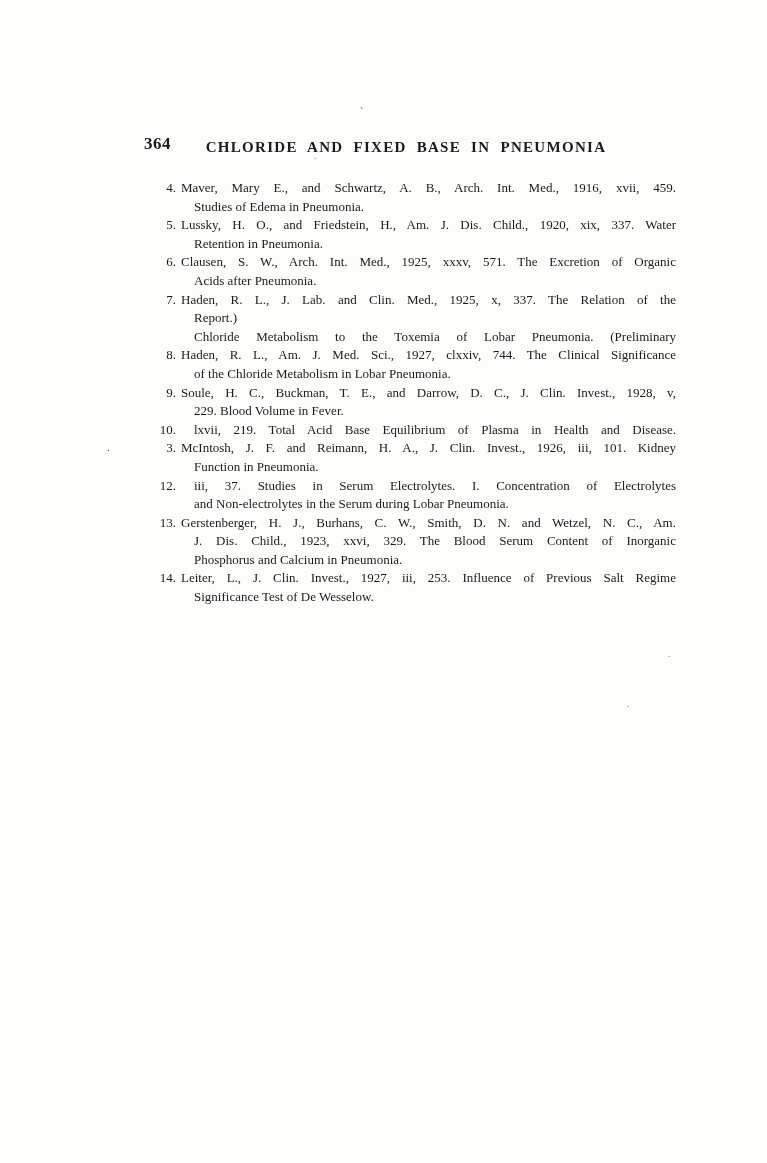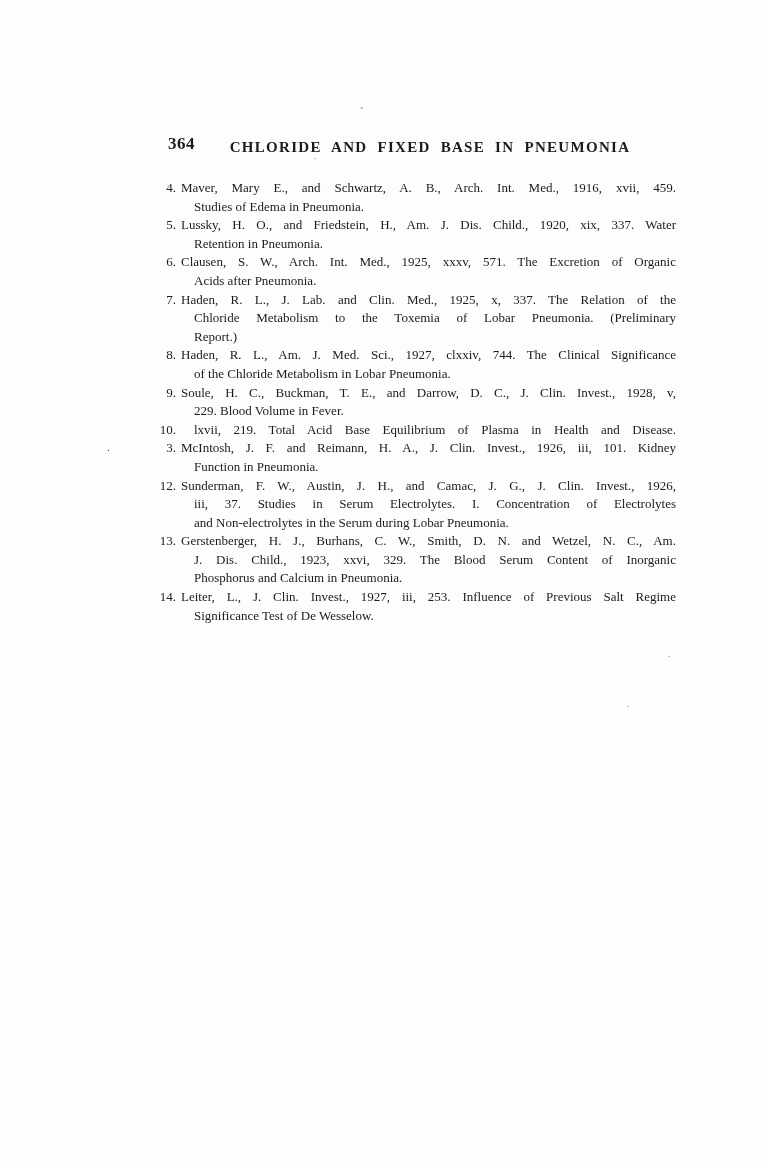--- a/index.html
+++ b/index.html
@@ -14,21 +14,21 @@
     color: #1b1b1b;
     position: relative;
     overflow: hidden;
   }
   .page {
     position: absolute;
     inset: 0;
   }
   .header {
     position: absolute;
-    left: 168px;
+    left: 144px;
     top: 136px;
     width: 524px;
     height: 22px;
   }
   .page-number {
     position: absolute;
     left: 0;
     top: -2px;
     font-size: 17px;
     font-weight: 700;
@@ -107,22 +107,22 @@
         <div class="line last">Retention in Pneumonia.</div>
       </div>
       <div class="ref">
         <span class="num">6.</span>
         <div class="line first">Clausen, S. W., Arch. Int. Med., 1925, xxxv, 571.  The Excretion of Organic</div>
         <div class="line last">Acids after Pneumonia.</div>
       </div>
       <div class="ref">
         <span class="num">7.</span>
         <div class="line first">Haden, R. L., J. Lab. and Clin. Med., 1925, x, 337.  The Relation of the</div>
+        <div class="line last">Report.)</div>
         <div class="line">Chloride Metabolism to the Toxemia of Lobar Pneumonia.  (Preliminary</div>
-        <div class="line last">Report.)</div>
       </div>
       <div class="ref">
         <span class="num">8.</span>
         <div class="line first">Haden, R. L., Am. J. Med. Sci., 1927, clxxiv, 744.  The Clinical Significance</div>
         <div class="line last">of the Chloride Metabolism in Lobar Pneumonia.</div>
       </div>
       <div class="ref">
         <span class="num">9.</span>
         <div class="line first">Soule, H. C., Buckman, T. E., and Darrow, D. C., J. Clin. Invest., 1928, v,</div>
         <div class="line last">229.  Blood Volume in Fever.</div>
@@ -131,21 +131,20 @@
         <span class="num">10.</span>
         <div class="line">lxvii, 219.  Total Acid Base Equilibrium of Plasma in Health and Disease.</div>
       </div>
       <div class="ref">
         <span class="num">3.</span>
         <div class="line first">McIntosh, J. F. and Reimann, H. A., J. Clin. Invest., 1926, iii, 101.  Kidney</div>
         <div class="line last">Function in Pneumonia.</div>
       </div>
       <div class="ref">
         <span class="num">12.</span>
-        <div class="line first">Sunderman, F. W., Austin, J. H., and Camac, J. G., J. Clin. Invest., 1926,</div>
         <div class="line">iii, 37.  Studies in Serum Electrolytes.  I. Concentration of Electrolytes</div>
         <div class="line last">and Non-electrolytes in the Serum during Lobar Pneumonia.</div>
       </div>
       <div class="ref">
         <span class="num">13.</span>
         <div class="line first">Gerstenberger, H. J., Burhans, C. W., Smith, D. N. and Wetzel, N. C., Am.</div>
         <div class="line">J. Dis. Child., 1923, xxvi, 329.  The Blood Serum Content of Inorganic</div>
         <div class="line last">Phosphorus and Calcium in Pneumonia.</div>
       </div>
       <div class="ref">

